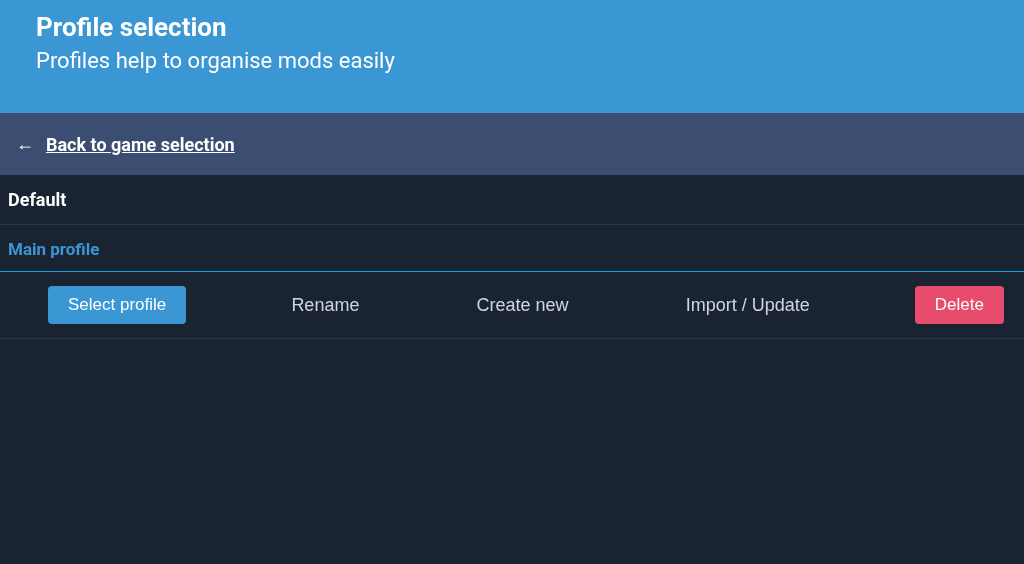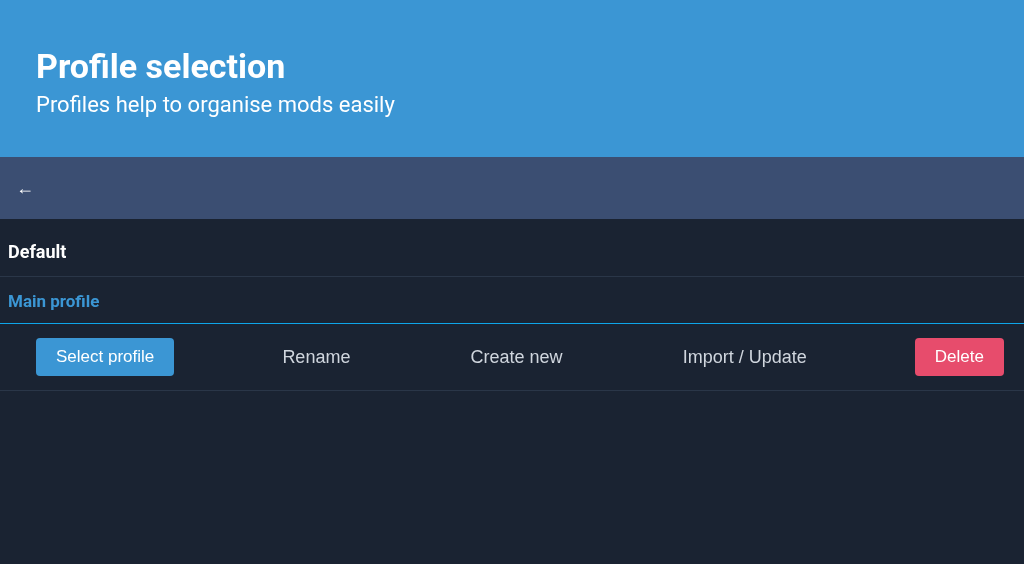--- a/index.html
+++ b/index.html
@@ -13,25 +13,24 @@
       width: 1024px;
       height: 564px;
       overflow: hidden;
       color: #ffffff;
     }
     .header {
       background-color: #3b96d4;
       padding: 12px 36px 40px 36px;
     }
     .header-title {
-      font-size: 34px;
+      font-size: 26px;
       font-weight: 700;
       color: #ffffff;
       margin-bottom: 6px;
-      margin-top: 34px;
     }
     .header-subtitle {
       font-size: 22px;
       font-weight: 400;
       color: #ffffff;
     }
     .back-bar {
       background-color: #3b4e72;
       padding: 20px 16px;
       display: flex;
@@ -49,37 +48,37 @@
       text-decoration: underline;
       cursor: pointer;
     }
     .content {
       background-color: #1a2332;
     }
     .section-label {
       font-size: 18px;
       font-weight: 700;
       color: #ffffff;
-      padding: 22px 8px 14px 8px;
+      padding: 14px 8px 14px 8px;
       border-bottom: 1px solid #2a3648;
     }
     .profile-row {
       border-bottom: 1px solid #0ea5e9;
     }
     .profile-name {
       font-size: 17px;
       font-weight: 700;
       color: #3b96d4;
       padding: 14px 8px 12px 8px;
     }
     .profile-actions {
       display: flex;
       align-items: center;
       justify-content: space-between;
-      padding: 14px 20px 14px 36px;
+      padding: 14px 20px 14px 48px;
       border-bottom: 1px solid #2a3648;
     }
     .btn {
       padding: 9px 20px;
       border-radius: 4px;
       font-size: 17px;
       font-weight: 400;
       cursor: pointer;
       border: none;
       color: #ffffff;
@@ -103,20 +102,21 @@
 </head>
 <body>
 
 <div class="header">
   <h1 class="header-title">Profile selection</h1>
   <p class="header-subtitle">Profiles help to organise mods easily</p>
 </div>
 
 <div class="back-bar">
   <span class="back-arrow">←</span>
+  <span class="back-link">Back to game selection</span>
 </div>
 
 <div class="content">
   <div class="section-label">Default</div>
 
   <div class="profile-row">
     <div class="profile-name">Main profile</div>
   </div>
 
   <div class="profile-actions">

